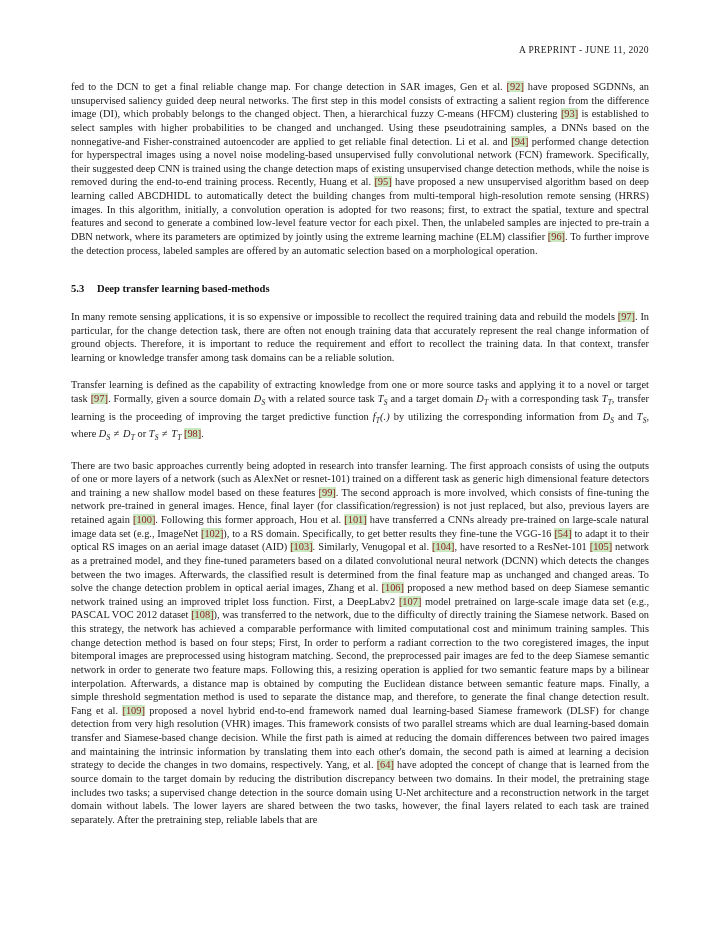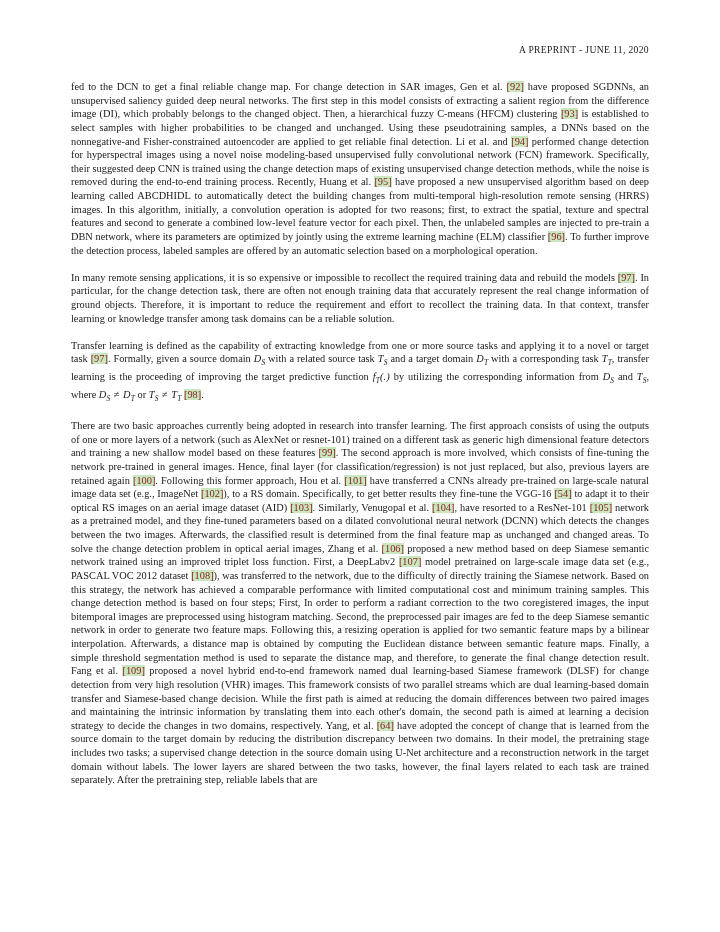--- a/index.html
+++ b/index.html
@@ -94,20 +94,21 @@
 <body>
 
 <div class="page">
 
   <div class="running-head">A PREPRINT - JUNE 11, 2020</div>
 
   <div class="body-col">
 
     <p class="para"><span>fed to the DCN to get a final reliable change map. For change detection in SAR images, </span><span class="it">Gen et al.</span><span> </span><a class="cite" href="#">[92]</a><span> have proposed SGDNNs, an unsupervised saliency guided deep neural networks. The first step in this model consists of extracting a salient region from the difference image (DI), which probably belongs to the changed object. Then, a hierarchical fuzzy C-means (HFCM) clustering </span><a class="cite" href="#">[93]</a><span> is established to select samples with higher probabilities to be changed and unchanged. Using these pseudotraining samples, a DNNs based on the nonnegative-and Fisher-constrained autoencoder are applied to get reliable final detection. </span><span class="it">Li et al.</span><span> and </span><a class="cite" href="#">[94]</a><span> performed change detection for hyperspectral images using a novel noise modeling-based unsupervised fully convolutional network (FCN) framework. Specifically, their suggested deep CNN is trained using the change detection maps of existing unsupervised change detection methods, while the noise is removed during the end-to-end training process. Recently, </span><span class="it">Huang et al.</span><span> </span><a class="cite" href="#">[95]</a><span> have proposed a new unsupervised algorithm based on deep learning called ABCDHIDL to automatically detect the building changes from multi-temporal high-resolution remote sensing (HRRS) images. In this algorithm, initially, a convolution operation is adopted for two reasons; first, to extract the spatial, texture and spectral features and second to generate a combined low-level feature vector for each pixel. Then, the unlabeled samples are injected to pre-train a DBN network, where its parameters are optimized by jointly using the extreme learning machine (ELM) classifier </span><a class="cite" href="#">[96]</a><span>. To further improve the detection process, labeled samples are offered by an automatic selection based on a morphological operation.</span></p>
 
+    <div class="sec-head"><span class="num">5.3</span><span>Deep transfer learning based-methods</span></div>
 
     <p class="para"><span>In many remote sensing applications, it is so expensive or impossible to recollect the required training data and rebuild the models </span><a class="cite" href="#">[97]</a><span>. In particular, for the change detection task, there are often not enough training data that accurately represent the real change information of ground objects. Therefore, it is important to reduce the requirement and effort to recollect the training data. In that context, transfer learning or knowledge transfer among task domains can be a reliable solution.</span></p>
 
     <p class="para"><span>Transfer learning is defined as the capability of extracting knowledge from one or more source tasks and applying it to a novel or target task </span><a class="cite" href="#">[97]</a><span>. Formally, given a source domain </span><span class="mathit"><span>D</span><sub>S</sub></span><span> with a related source task </span><span class="mathit"><span>T</span><sub>S</sub></span><span> and a target domain </span><span class="mathit"><span>D</span><sub>T</sub></span><span> with a corresponding task </span><span class="mathit"><span>T</span><sub>T</sub></span><span>, transfer learning is the proceeding of improving the target predictive function </span><span class="mathit"><span>f</span><sub>T</sub><span>(.)</span></span><span> by utilizing the corresponding information from </span><span class="mathit"><span>D</span><sub>S</sub></span><span> and </span><span class="mathit"><span>T</span><sub>S</sub></span><span>, where </span><span class="mathit"><span>D</span><sub>S</sub></span><span class="neq"> ≠ </span><span class="mathit"><span>D</span><sub>T</sub></span><span> or </span><span class="mathit"><span>T</span><sub>S</sub></span><span class="neq"> ≠ </span><span class="mathit"><span>T</span><sub>T</sub></span><span> </span><a class="cite" href="#">[98]</a><span>.</span></p>
 
     <p class="para"><span>There are two basic approaches currently being adopted in research into transfer learning. The first approach consists of using the outputs of one or more layers of a network (such as AlexNet or resnet-101) trained on a different task as generic high dimensional feature detectors and training a new shallow model based on these features </span><a class="cite" href="#">[99]</a><span>. The second approach is more involved, which consists of fine-tuning the network pre-trained in general images. Hence, final layer (for classification/regression) is not just replaced, but also, previous layers are retained again </span><a class="cite" href="#">[100]</a><span>. Following this former approach, </span><span class="it">Hou et al.</span><span> </span><a class="cite" href="#">[101]</a><span> have transferred a CNNs already pre-trained on large-scale natural image data set (e.g., ImageNet </span><a class="cite" href="#">[102]</a><span>), to a RS domain. Specifically, to get better results they fine-tune the VGG-16 </span><a class="cite" href="#">[54]</a><span> to adapt it to their optical RS images on an aerial image dataset (AID) </span><a class="cite" href="#">[103]</a><span>. Similarly, </span><span class="it">Venugopal et al.</span><span> </span><a class="cite" href="#">[104]</a><span>, have resorted to a ResNet-101 </span><a class="cite" href="#">[105]</a><span> network as a pretrained model, and they fine-tuned parameters based on a dilated convolutional neural network (DCNN) which detects the changes between the two images. Afterwards, the classified result is determined from the final feature map as unchanged and changed areas. To solve the change detection problem in optical aerial images, </span><span class="it">Zhang et al.</span><span> </span><a class="cite" href="#">[106]</a><span> proposed a new method based on deep Siamese semantic network trained using an improved triplet loss function. First, a DeepLabv2 </span><a class="cite" href="#">[107]</a><span> model pretrained on large-scale image data set (e.g., PASCAL VOC 2012 dataset </span><a class="cite" href="#">[108]</a><span>), was transferred to the network, due to the difficulty of directly training the Siamese network. Based on this strategy, the network has achieved a comparable performance with limited computational cost and minimum training samples. This change detection method is based on four steps; First, In order to perform a radiant correction to the two coregistered images, the input bitemporal images are preprocessed using histogram matching. Second, the preprocessed pair images are fed to the deep Siamese semantic network in order to generate two feature maps. Following this, a resizing operation is applied for two semantic feature maps by a bilinear interpolation. Afterwards, a distance map is obtained by computing the Euclidean distance between semantic feature maps. Finally, a simple threshold segmentation method is used to separate the distance map, and therefore, to generate the final change detection result. </span><span class="it">Fang et al.</span><span> </span><a class="cite" href="#">[109]</a><span> proposed a novel hybrid end-to-end framework named dual learning-based Siamese framework (DLSF) for change detection from very high resolution (VHR) images. This framework consists of two parallel streams which are dual learning-based domain transfer and Siamese-based change decision. While the first path is aimed at reducing the domain differences between two paired images and maintaining the intrinsic information by translating them into each other's domain, the second path is aimed at learning a decision strategy to decide the changes in two domains, respectively. </span><span class="it">Yang, et al.</span><span> </span><a class="cite" href="#">[64]</a><span> have adopted the concept of change that is learned from the source domain to the target domain by reducing the distribution discrepancy between two domains. In their model, the pretraining stage includes two tasks; a supervised change detection in the source domain using U-Net architecture and a reconstruction network in the target domain without labels. The lower layers are shared between the two tasks, however, the final layers related to each task are trained separately. After the pretraining step, reliable labels that are</span></p>
 
   </div>
 
 

